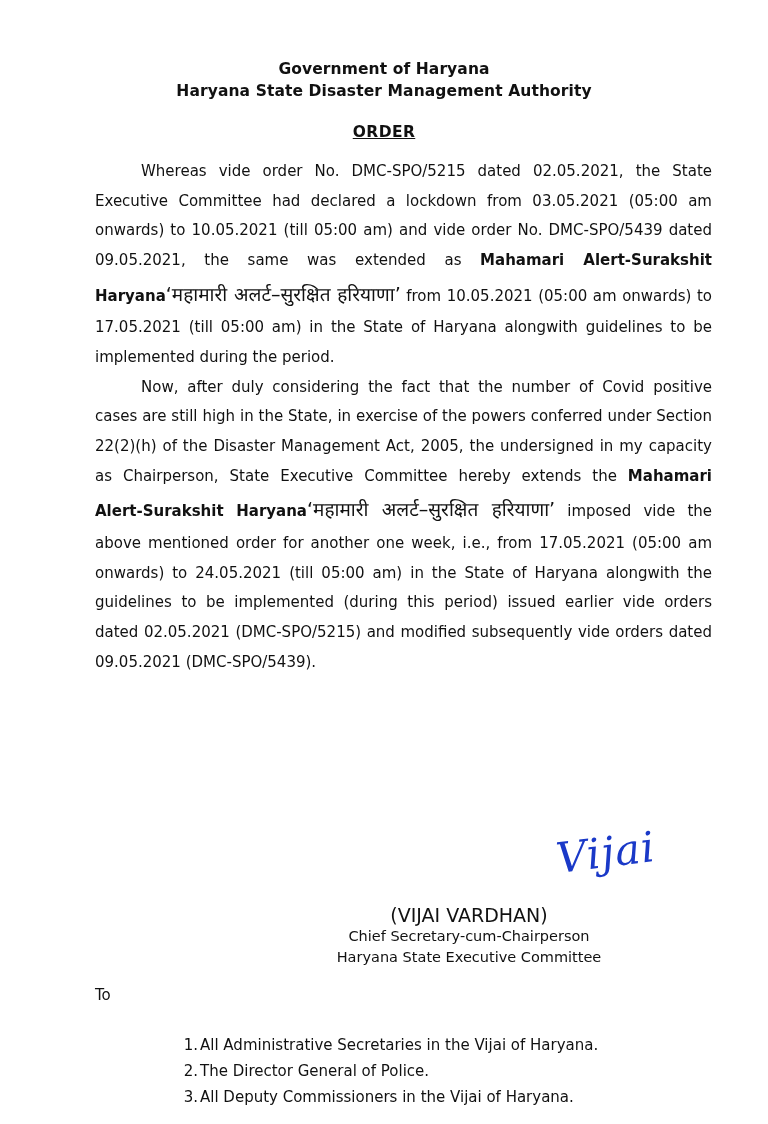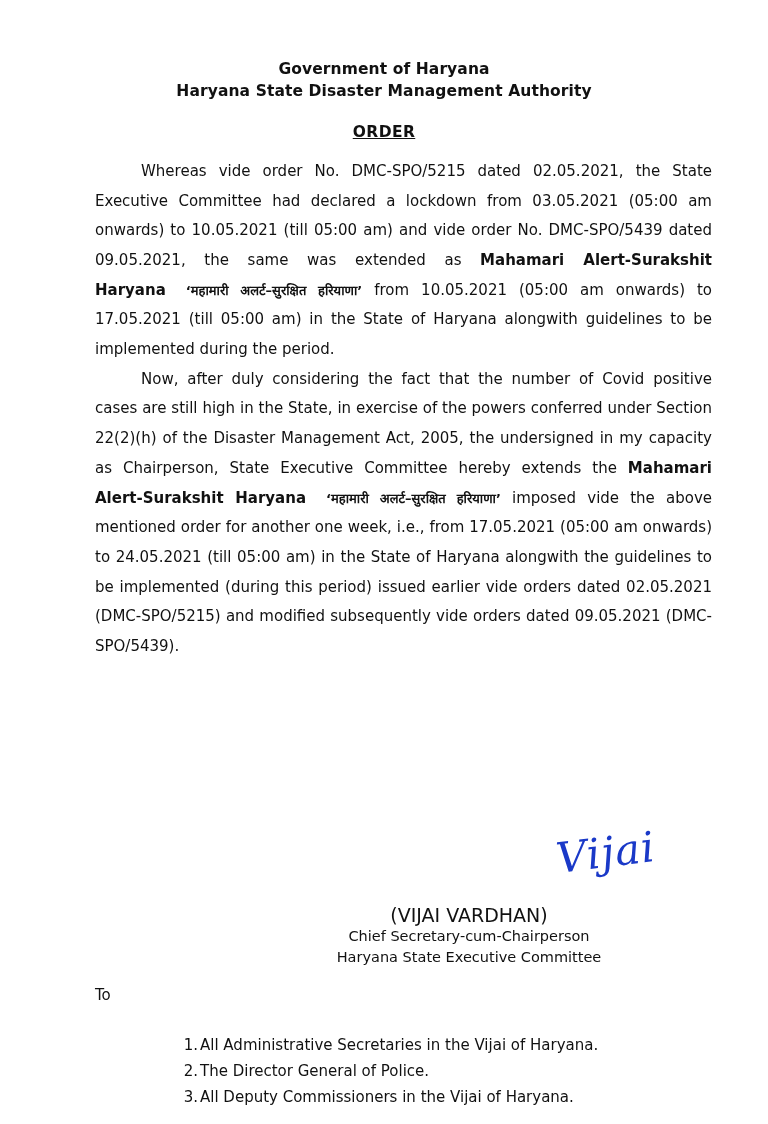--- a/index.html
+++ b/index.html
@@ -64,23 +64,22 @@
     width: 46px;
   }
   .para2 {
     margin-top: 8px;
   }
   b.inline-b {
     font-weight: bold;
   }
   .devanagari {
     font-family: "DejaVu Sans", sans-serif;
-    font-weight: bold;
-    font-size: 13px;
-    margin-left: 20px;
+    font-weight: normal;
+    font-size: 19px;
   }
   .sig-block {
     position: absolute;
     left: 0;
     right: 0;
     top: 846px;
     text-align: center;
   }
   .signature {
     position: absolute;

